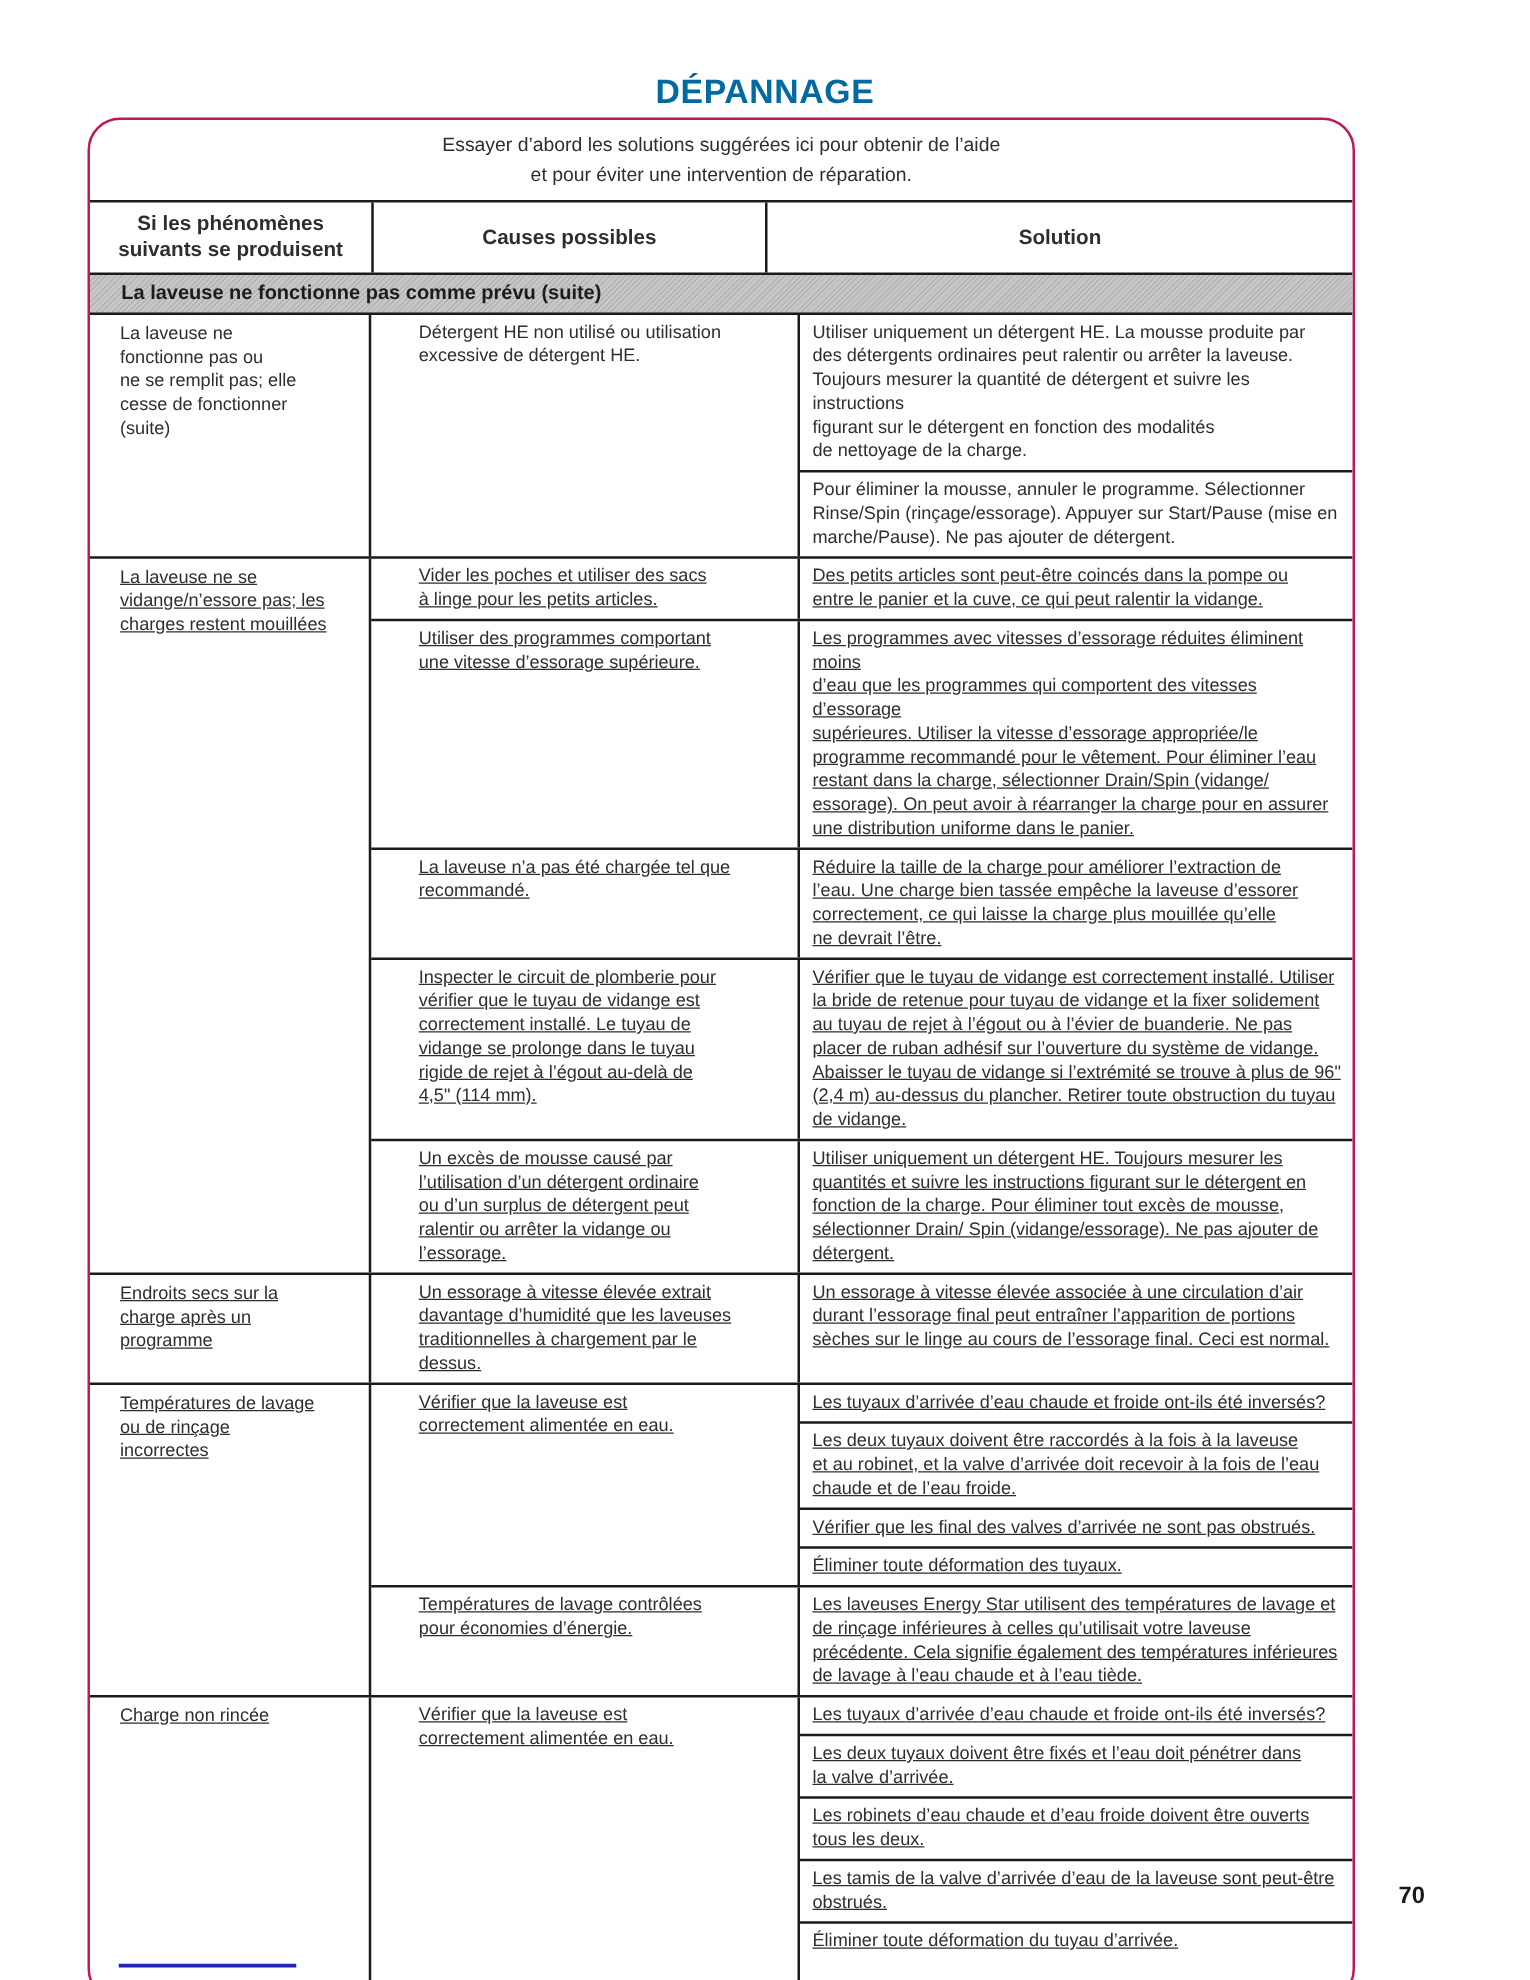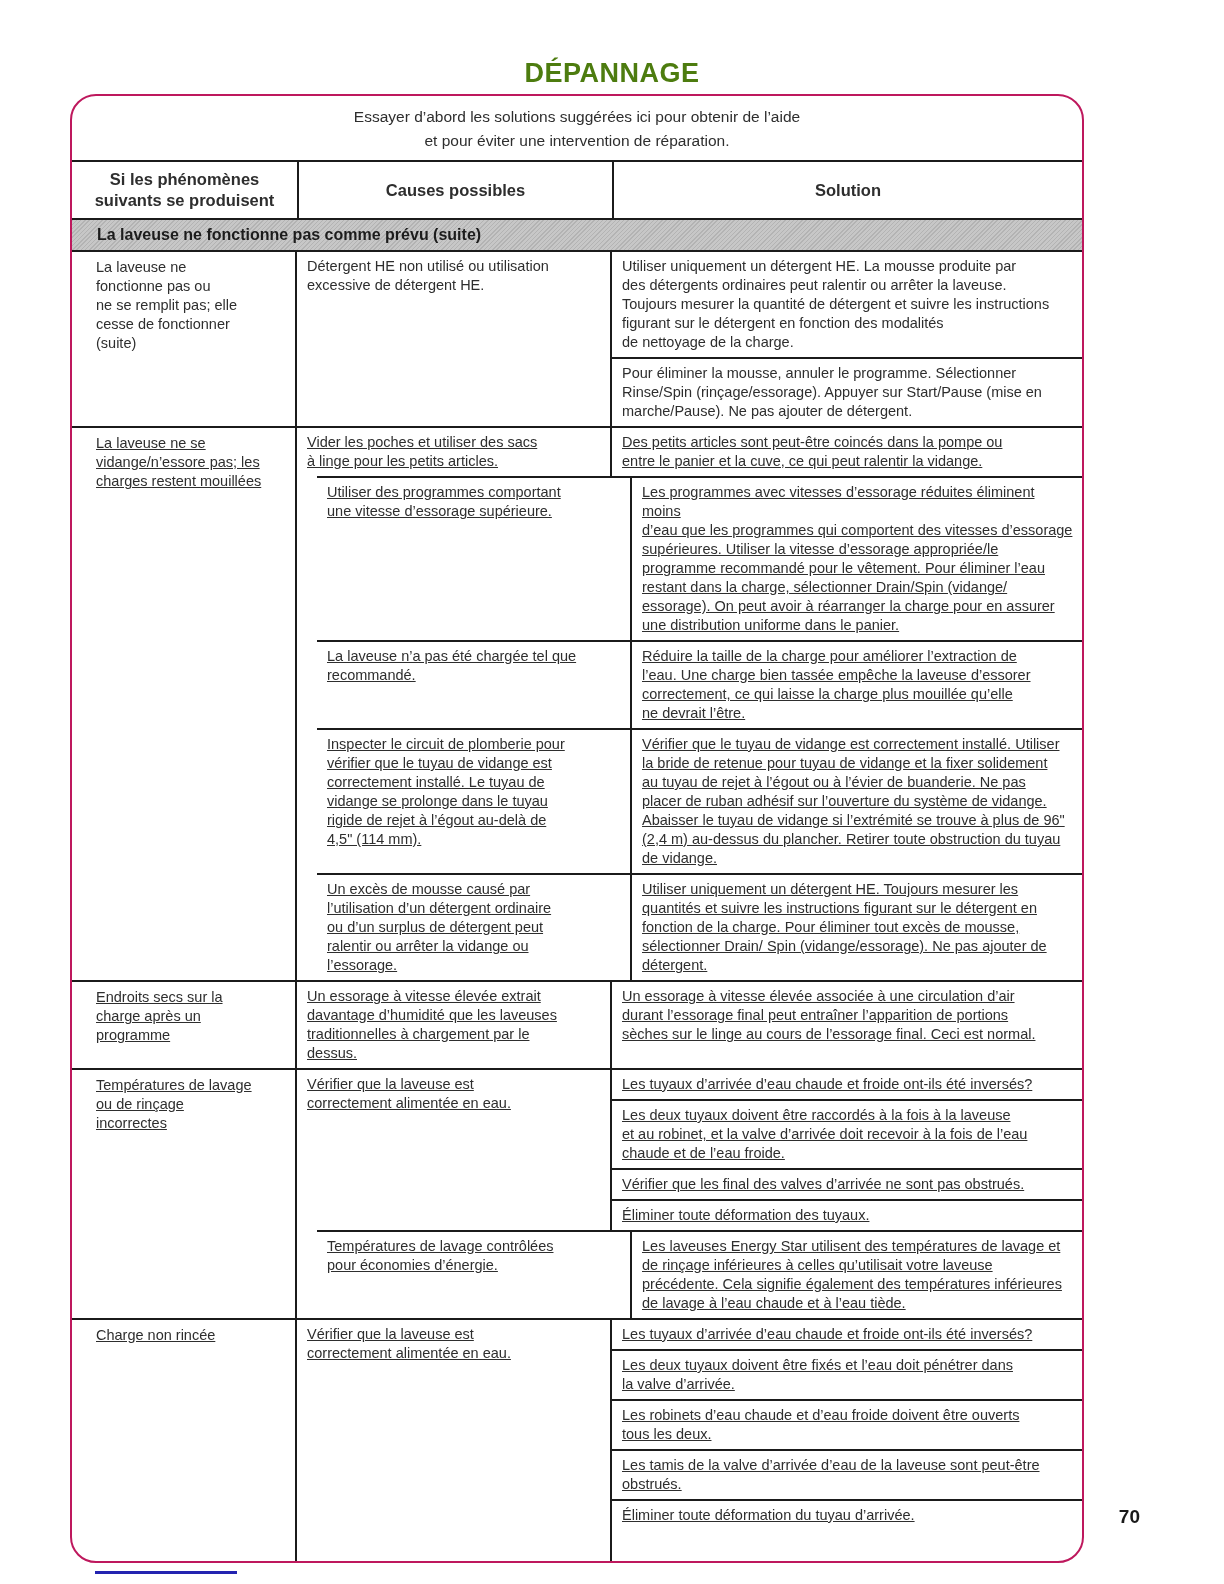--- a/index.html
+++ b/index.html
@@ -7,21 +7,21 @@
     position:relative;
     width:1224px;height:1584px;
     background:#ffffff;
     font-family:"Liberation Sans", sans-serif;
     color:#2e2e2e;
     overflow:hidden;
   }
   .title{
     position:absolute;top:58px;left:0;width:100%;
     text-align:center;font-size:27px;font-weight:bold;
-    letter-spacing:0.5px;color:#4d7c0f;margin:0;
+    letter-spacing:0.5px;color:#0369a1;margin:0;
   }
   .tbl{
     position:absolute;left:70px;top:94px;width:1014px;
     border:2px solid #be185d;border-radius:26px;
     overflow:hidden;background:#fff;box-sizing:border-box;
     display:flex;flex-direction:column;
   }
   .intro{
     text-align:center;padding:9px 60px 7px;
     font-size:15.5px;line-height:24px;
@@ -41,22 +41,22 @@
     background-image:repeating-linear-gradient(135deg,#b3b3b3 0 1px,#c7c7c7 1px 3px);
     color:#1c1c1c;
   }
   .grp{display:grid;grid-template-columns:225px 1fr;}
   .grp + .grp{border-top:2px solid #1b1b1b;text-decoration:underline;}
   .grp:last-child{flex:1;}
   .phen{
     padding:6px 6px 6px 24px;border-right:2px solid #1b1b1b;
     font-size:14.5px;line-height:19px;white-space:pre-line;
   }
-  .crow{display:grid;grid-template-columns:315px 1fr;}
-  .crow + .crow{border-top:2px solid #1b1b1b;margin-left:20px;}
+  .crow{display:grid;grid-template-columns:315px 1fr;padding-left:28px;}
+  .crow + .crow{border-top:2px solid #1b1b1b;}
   .cause{
     padding:5px 8px 5px 10px;border-right:2px solid #1b1b1b;
     font-size:14.5px;line-height:19px;white-space:pre-line;
   }
   .sols{display:flex;flex-direction:column;}
   .sol{
     padding:5px 6px 5px 10px;font-size:14.5px;line-height:19px;
     white-space:pre-line;
   }
   .sol + .sol{border-top:2px solid #1b1b1b;}

